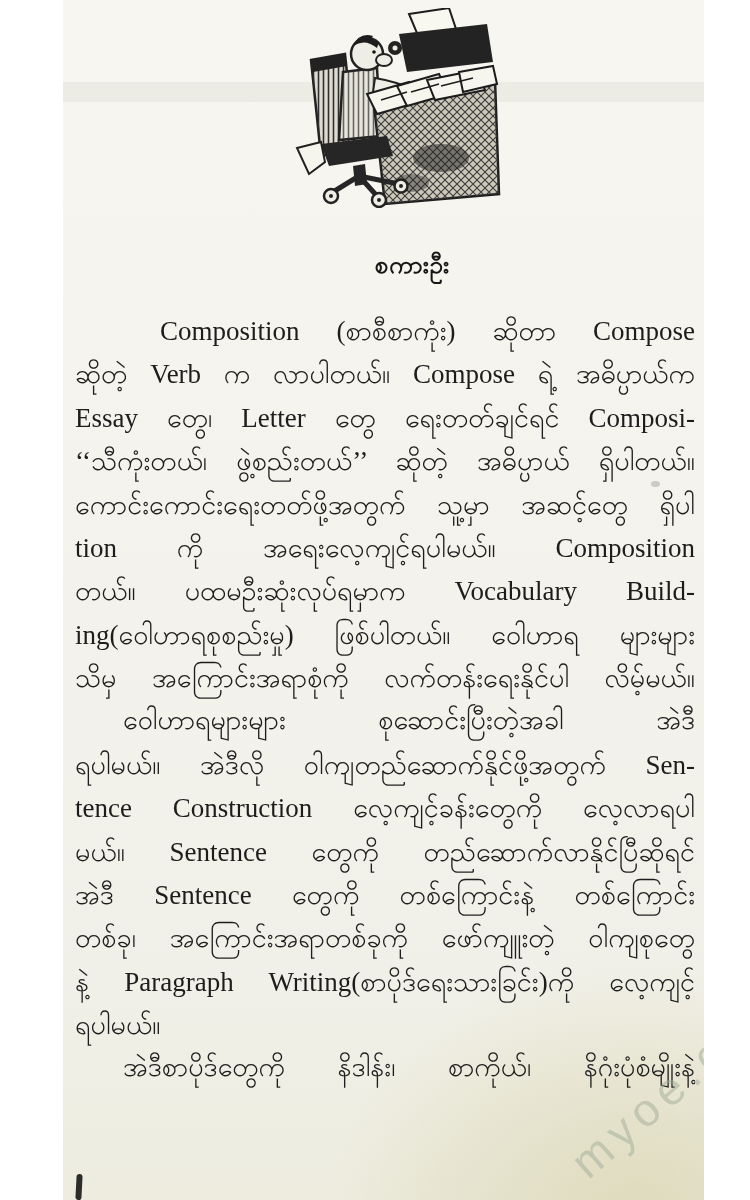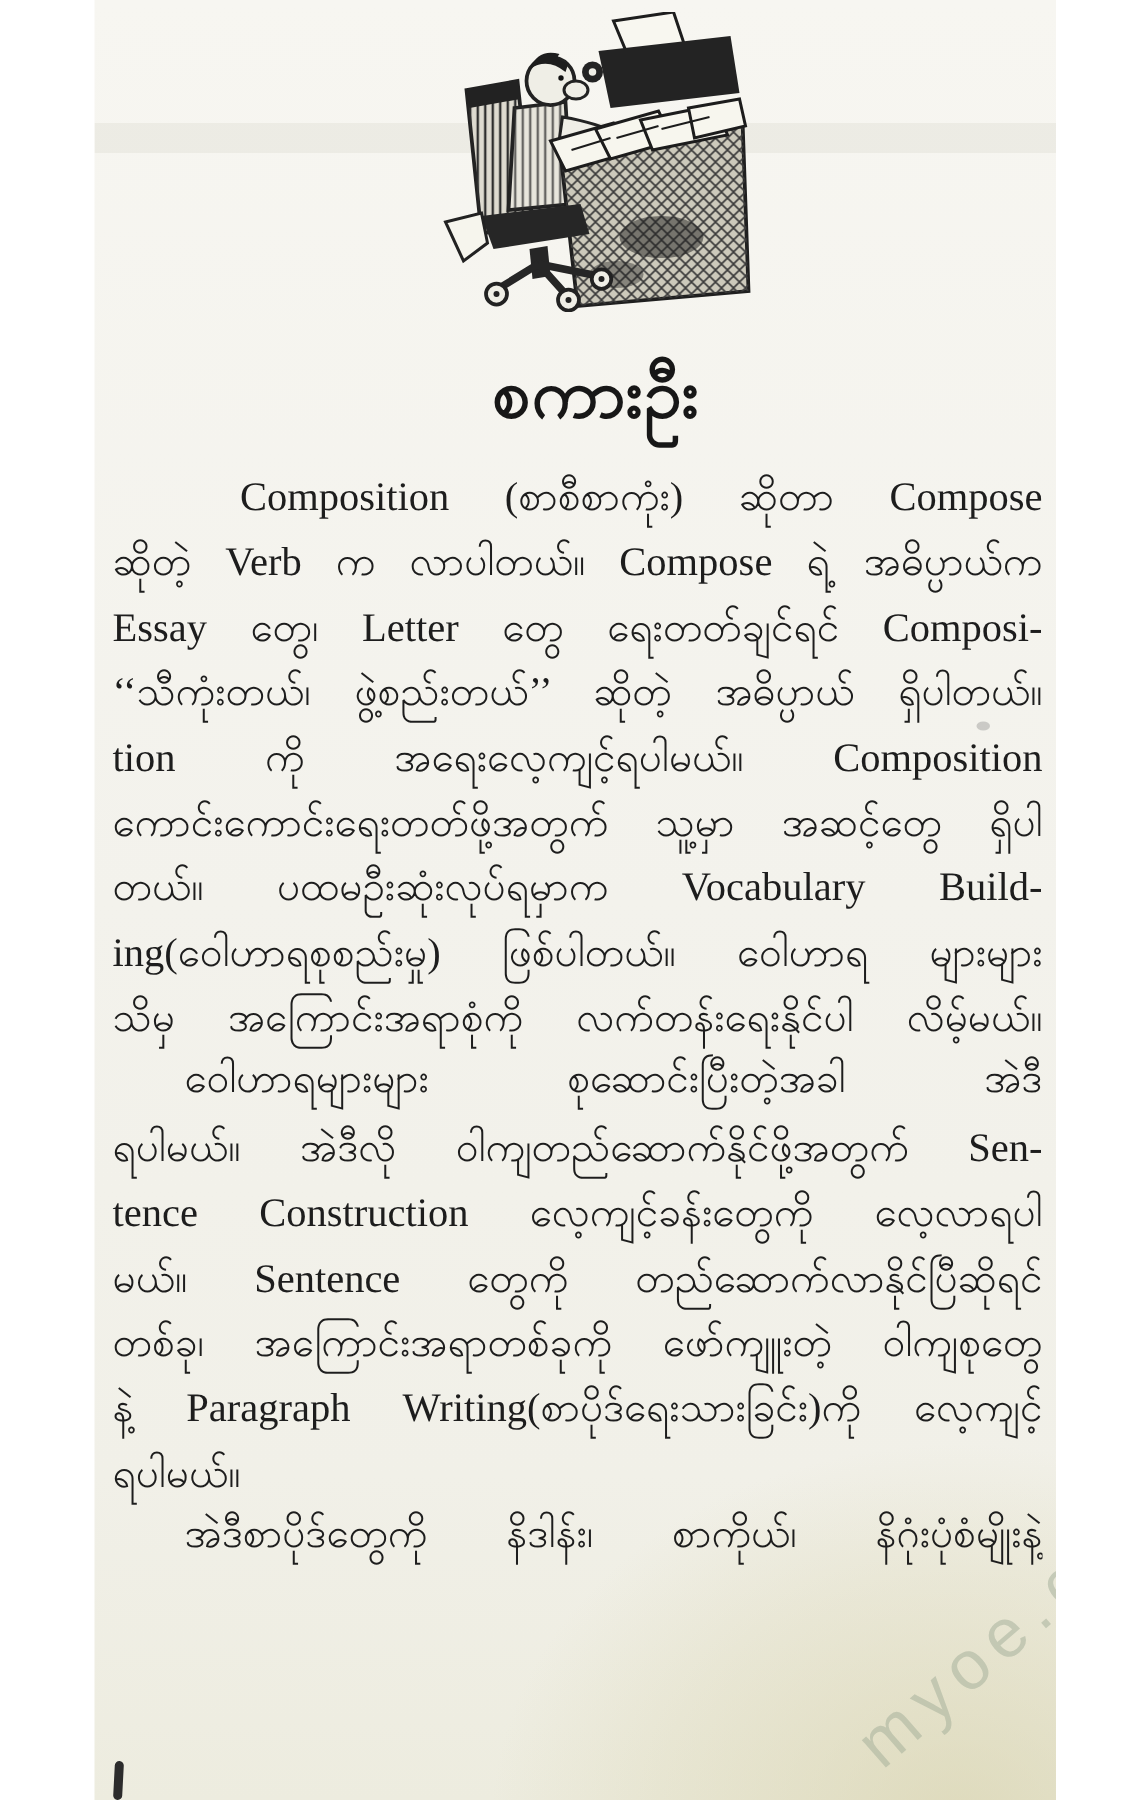--- a/index.html
+++ b/index.html
@@ -16,22 +16,22 @@
   .scan-band{
     position:absolute;left:0;top:82px;width:100%;height:20px;
     background:rgba(186,184,168,0.16);
   }
   .corner-shade{
     position:absolute;right:-40px;bottom:-60px;width:420px;height:300px;
     background:radial-gradient(ellipse at 75% 85%, rgba(210,204,160,0.55) 0%, rgba(210,204,160,0.22) 45%, rgba(210,204,160,0) 70%);
   }
   .illus{position:absolute;left:217px;top:8px;width:222px;height:200px;}
   .title{
-    position:absolute;left:0;top:233px;width:100%;margin:1px;padding-left:26px;box-sizing:border-box;
-    text-align:center;font-size:45px;font-weight:700;color:#171717;letter-spacing:1px;
+    position:absolute;left:0;top:233px;width:100%;margin:16px;padding-left:26px;box-sizing:border-box;
+    text-align:center;font-size:24px;font-weight:700;color:#171717;letter-spacing:1px;
   }
   .bodytext{
     position:absolute;left:12px;top:310px;width:620px;
     color:#1d1d1d;font-size:27px;
   }
   .line{
     height:43.4px;line-height:43.4px;overflow:hidden;
     text-align:justify;
   }
   .j{text-align-last:justify;}
@@ -115,29 +115,30 @@
     <polygon points="16,140 40,134 44,154 28,166" fill="#f6f5ed" stroke="#222222" stroke-width="2"></polygon>
   </svg>
 
   <h1 class="title">စကားဦး</h1>
 
   <div class="bodytext">
     <div class="line j ind1">Composition (စာစီစာကုံး) ဆိုတာ Compose</div>
     <div class="line j">ဆိုတဲ့ Verb က လာပါတယ်။ Compose ရဲ့ အဓိပ္ပာယ်က</div>
     <div class="line j">Essay တွေ၊ Letter တွေ ရေးတတ်ချင်ရင် Composi-</div>
     <div class="line j">‘‘သီကုံးတယ်၊ ဖွဲ့စည်းတယ်’’ ဆိုတဲ့ အဓိပ္ပာယ် ရှိပါတယ်။</div>
+    <div class="line j">ကောင်းကောင်းရေးတတ်ဖို့အတွက် သူ့မှာ အဆင့်တွေ ရှိပါ</div>
     <div class="line j">tion ကို အရေးလေ့ကျင့်ရပါမယ်။ Composition</div>
-    <div class="line j">ကောင်းကောင်းရေးတတ်ဖို့အတွက် သူ့မှာ အဆင့်တွေ ရှိပါ</div>
     <div class="line j">တယ်။ ပထမဦးဆုံးလုပ်ရမှာက Vocabulary Build-</div>
     <div class="line j">ing(ဝေါဟာရစုစည်းမှု) ဖြစ်ပါတယ်။ ဝေါဟာရ များများ</div>
     <div class="line j">သိမှ အကြောင်းအရာစုံကို လက်တန်းရေးနိုင်ပါ လိမ့်မယ်။</div>
     <div class="line j ind">ဝေါဟာရများများ စုဆောင်းပြီးတဲ့အခါ အဲဒီ</div>
     <div class="line j">ရပါမယ်။ အဲဒီလို ဝါကျတည်ဆောက်နိုင်ဖို့အတွက် Sen-</div>
     <div class="line j">tence Construction လေ့ကျင့်ခန်းတွေကို လေ့လာရပါ</div>
     <div class="line j">မယ်။ Sentence တွေကို တည်ဆောက်လာနိုင်ပြီဆိုရင်</div>
+    <div class="line j">အဲဒီ Sentence တွေကို တစ်ကြောင်းနဲ့ တစ်ကြောင်း</div>
     <div class="line j">တစ်ခု၊ အကြောင်းအရာတစ်ခုကို ဖော်ကျူးတဲ့ ဝါကျစုတွေ</div>
     <div class="line j">နဲ့ Paragraph Writing(စာပိုဒ်ရေးသားခြင်း)ကို လေ့ကျင့်</div>
     <div class="line">ရပါမယ်။</div>
     <div class="line j ind">အဲဒီစာပိုဒ်တွေကို နိဒါန်း၊ စာကိုယ်၊ နိဂုံးပုံစံမျိုးနဲ့</div>
   </div>
 
   <div class="wm">myoe.com</div>
   <div class="artifact-mark"></div>
 </div>
 

